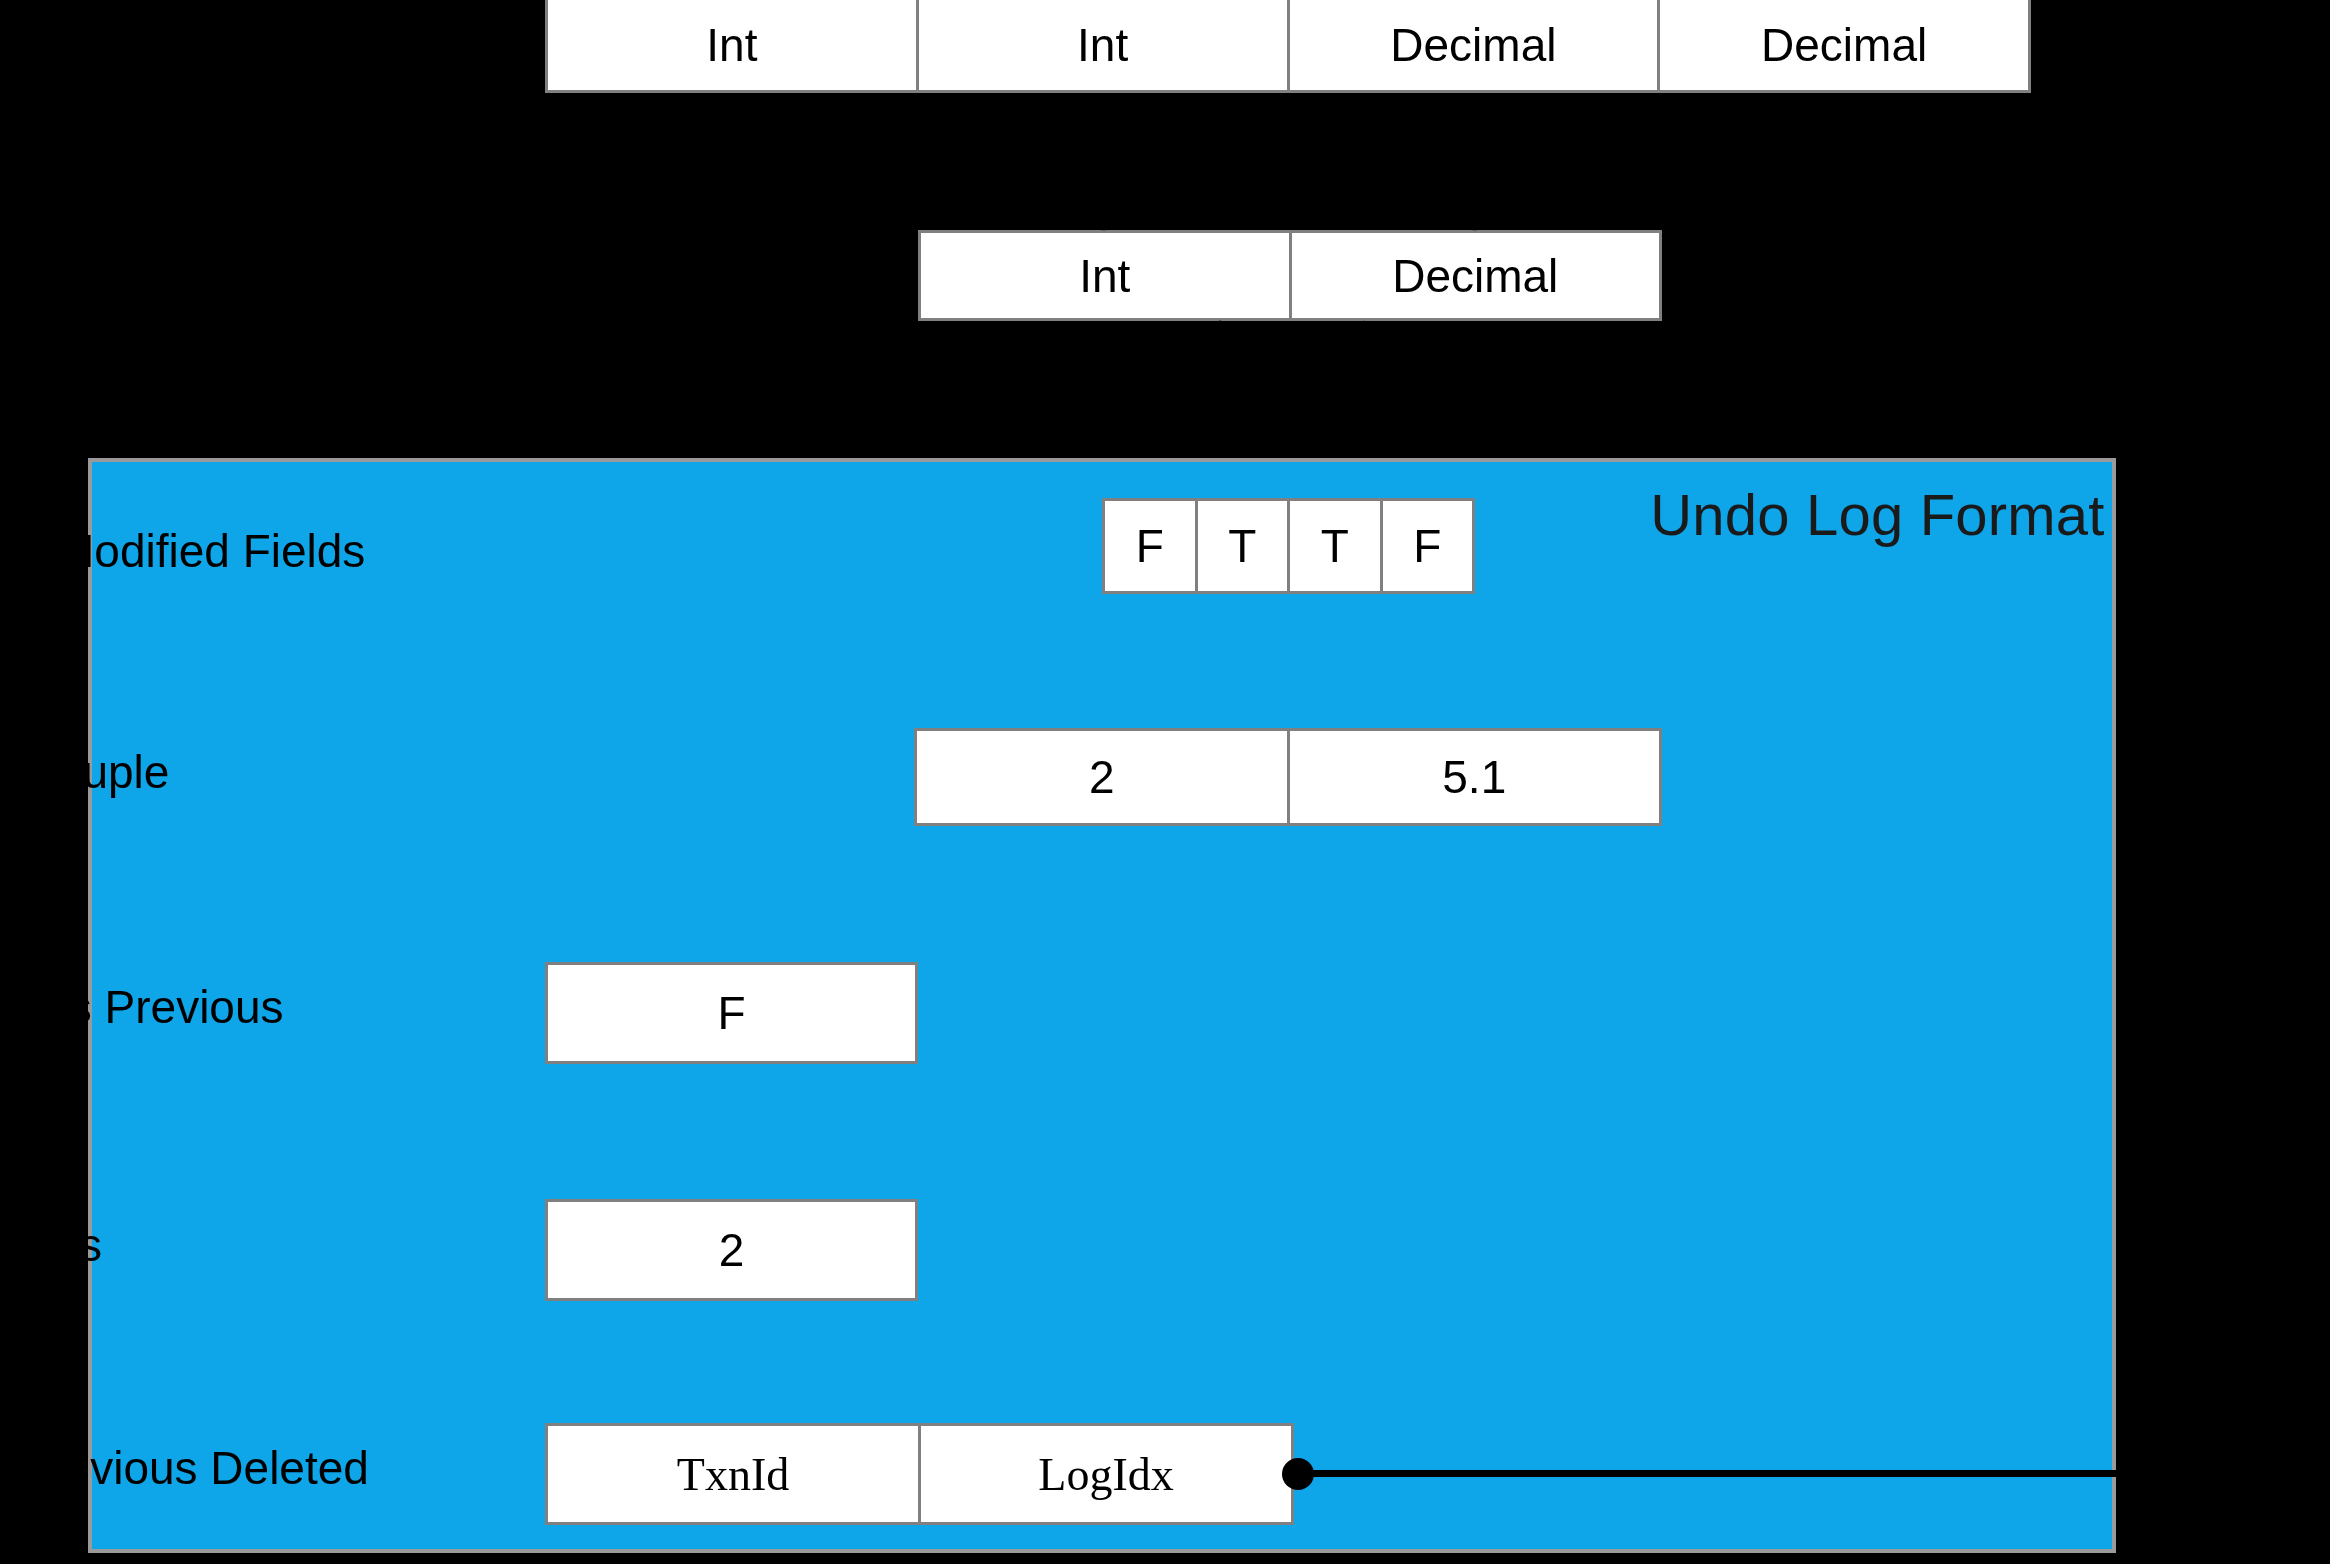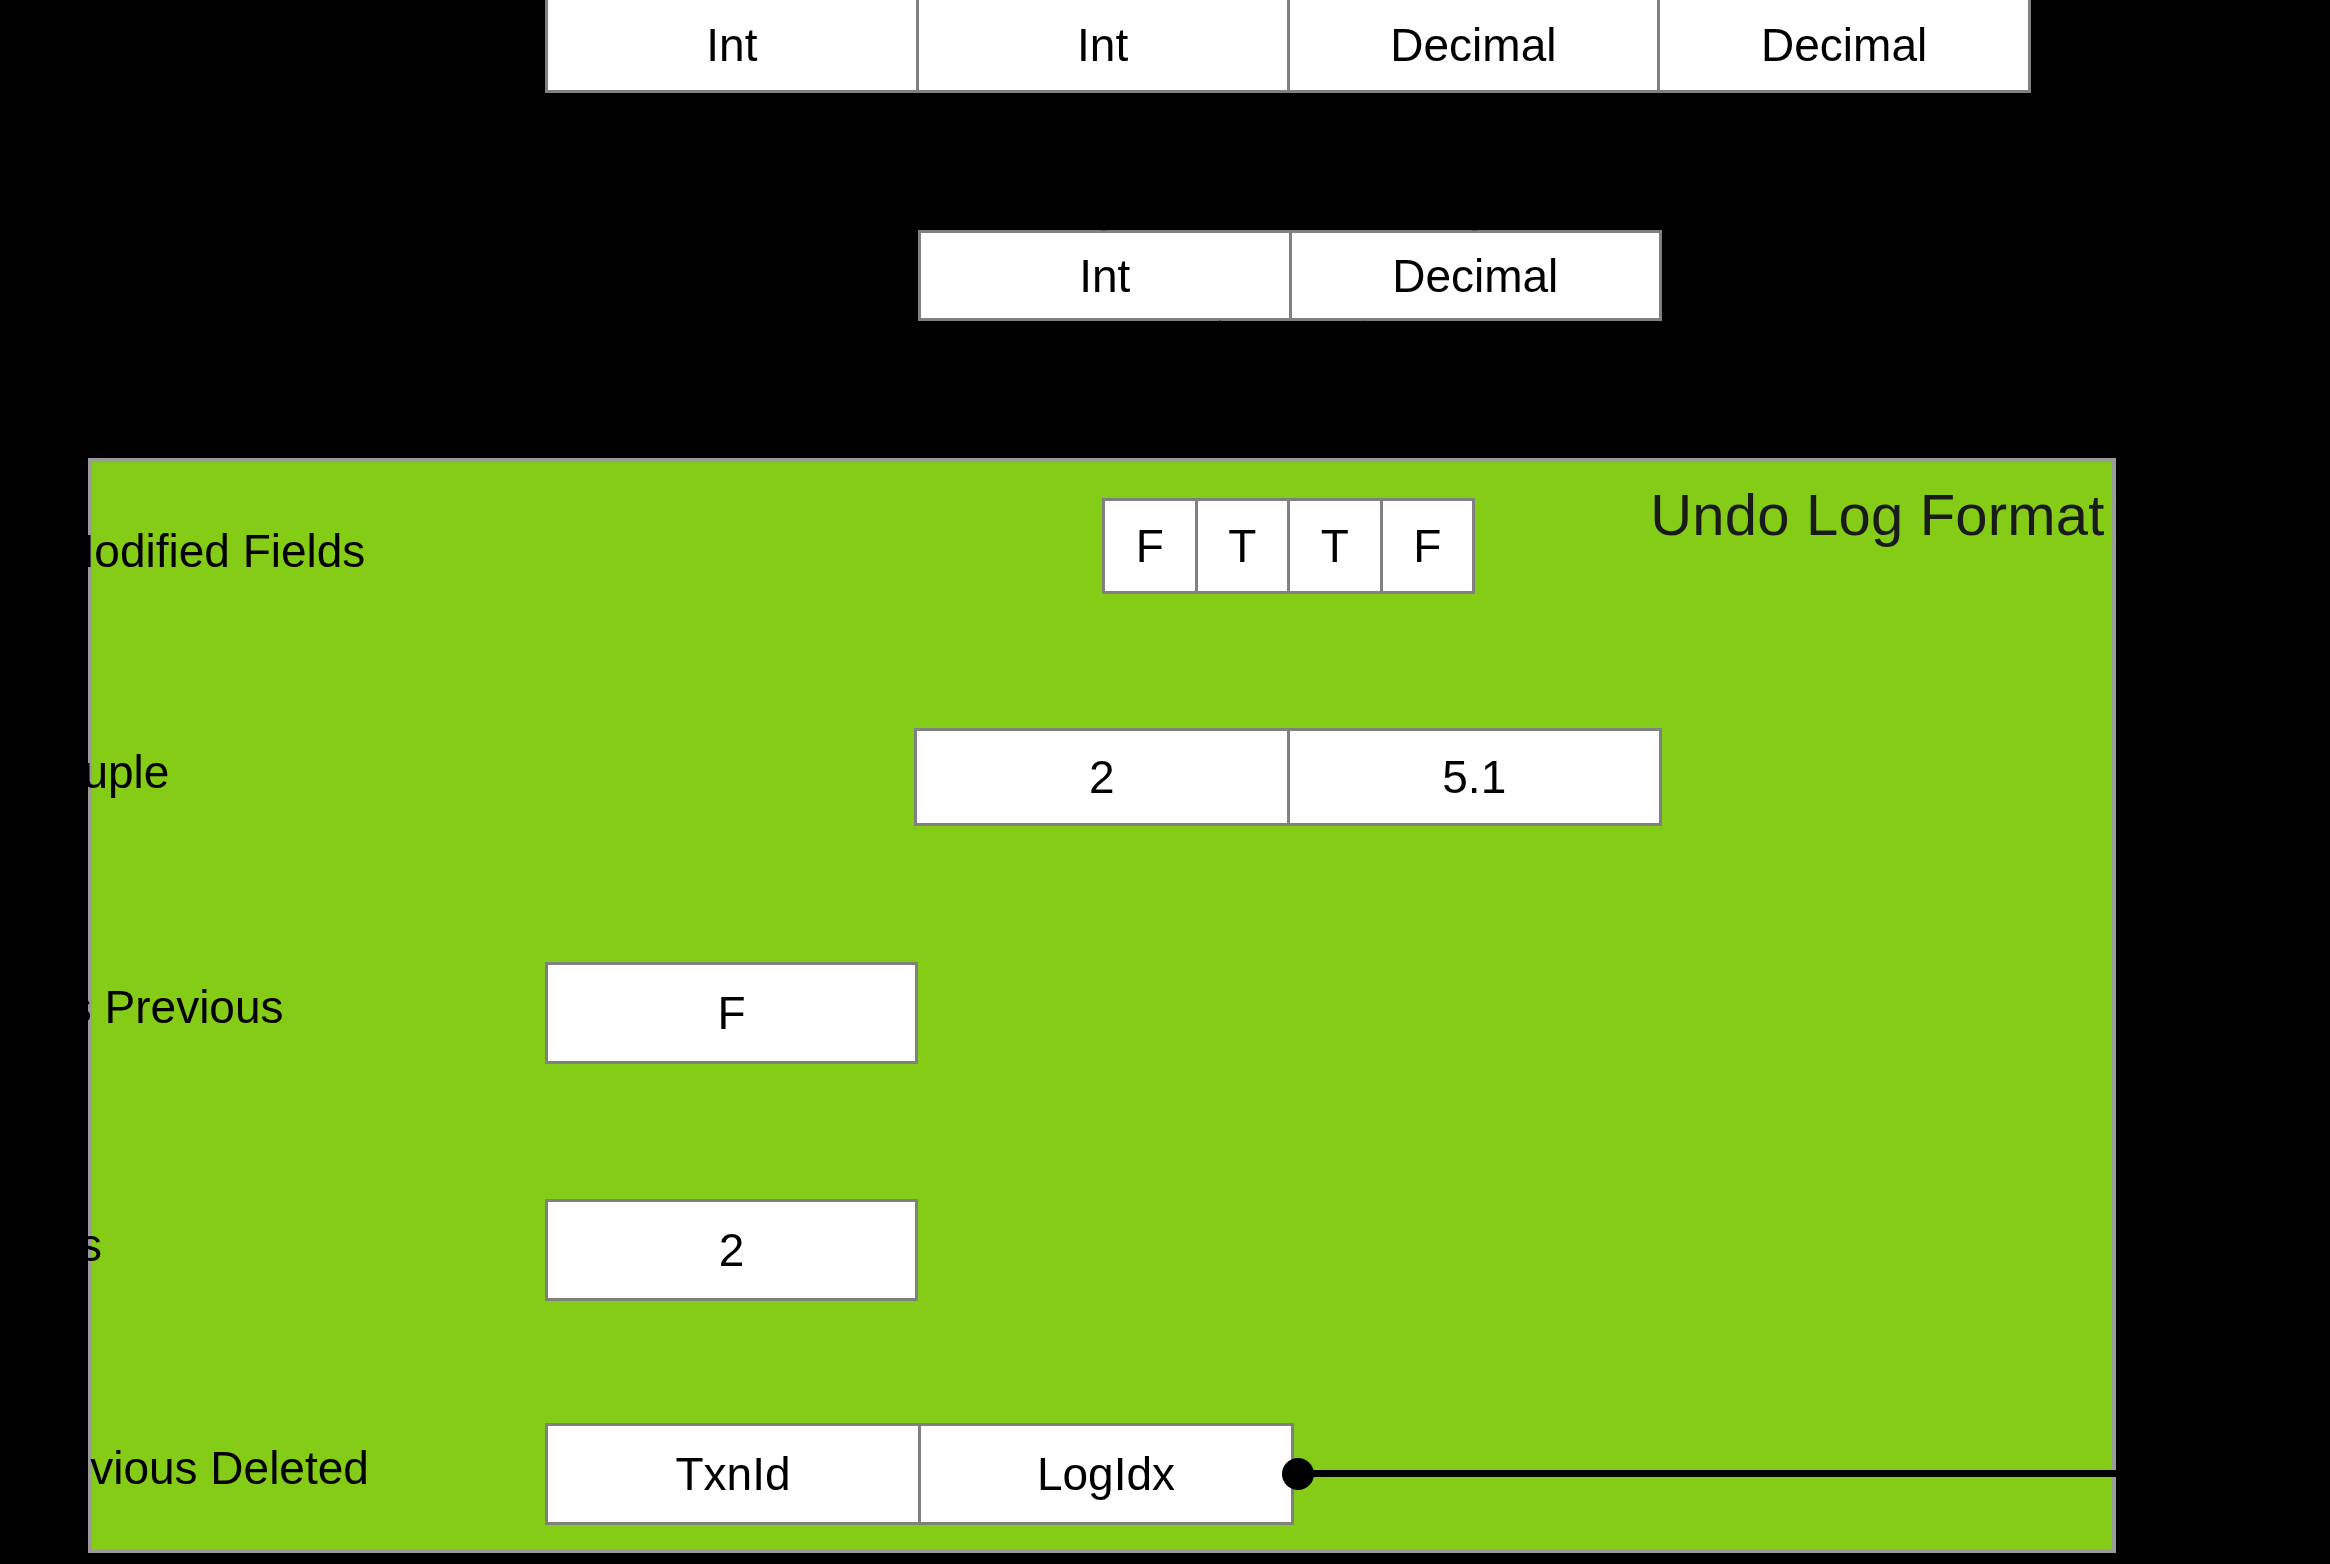--- a/index.html
+++ b/index.html
@@ -38,21 +38,21 @@
   .cellrow .cell:last-child { border-right: none; }
 
   
   #panel {
     position: absolute;
     left: 88px;
     top: 458px;
     width: 2028px;
     height: 1095px;
     box-sizing: border-box;
-    background: #84cc16;
+    background: #0ea5e9;
     border: 4.6px solid #9a9a9a;
   }
 
   #panel-title {
     position: absolute;
     right: 7.4px;
     top: 18.6px;
     font-size: 58px;
     color: #1a1a1a;
     white-space: nowrap;
@@ -79,21 +79,21 @@
 
   #tuple-row    { left: 914px;  top: 728px;   width: 748px;  height: 98px; }
   #tuple-row .cell { font-size: 46px; }
 
   #isdeleted-row{ left: 545px;  top: 962px;  width: 373px;  height: 102px; }
   #isdeleted-row .cell { font-size: 46px; }
 
   #ts-row       { left: 545px;  top: 1199px;  width: 373px;  height: 102px; }
   #ts-row .cell { font-size: 46px; }
 
-  #prevversion-row { left: 545px; top: 1423px; width: 749px; height: 102px; }
+  #prevversion-row { left: 545px; top: 1423px; width: 749px; height: 102px; font-family: Liberation Serif, serif; }
   #prevversion-row .cell { font-size: 46px; }
 
   
   #lbl-modified   { left: 56px;  top: 524px;  width: 473px; }
   #lbl-tuple      { left: 56px;  top: 745px;  width: 473px; }
   #lbl-isdeleted  { left: 56px;  top: 980px; width: 455px; }
   #lbl-ts         { left: 56px;  top: 1218px; width: 455px; }
   #lbl-prev       { left: 18.6px;  top: 1441px; width: 492px; }
 
   

